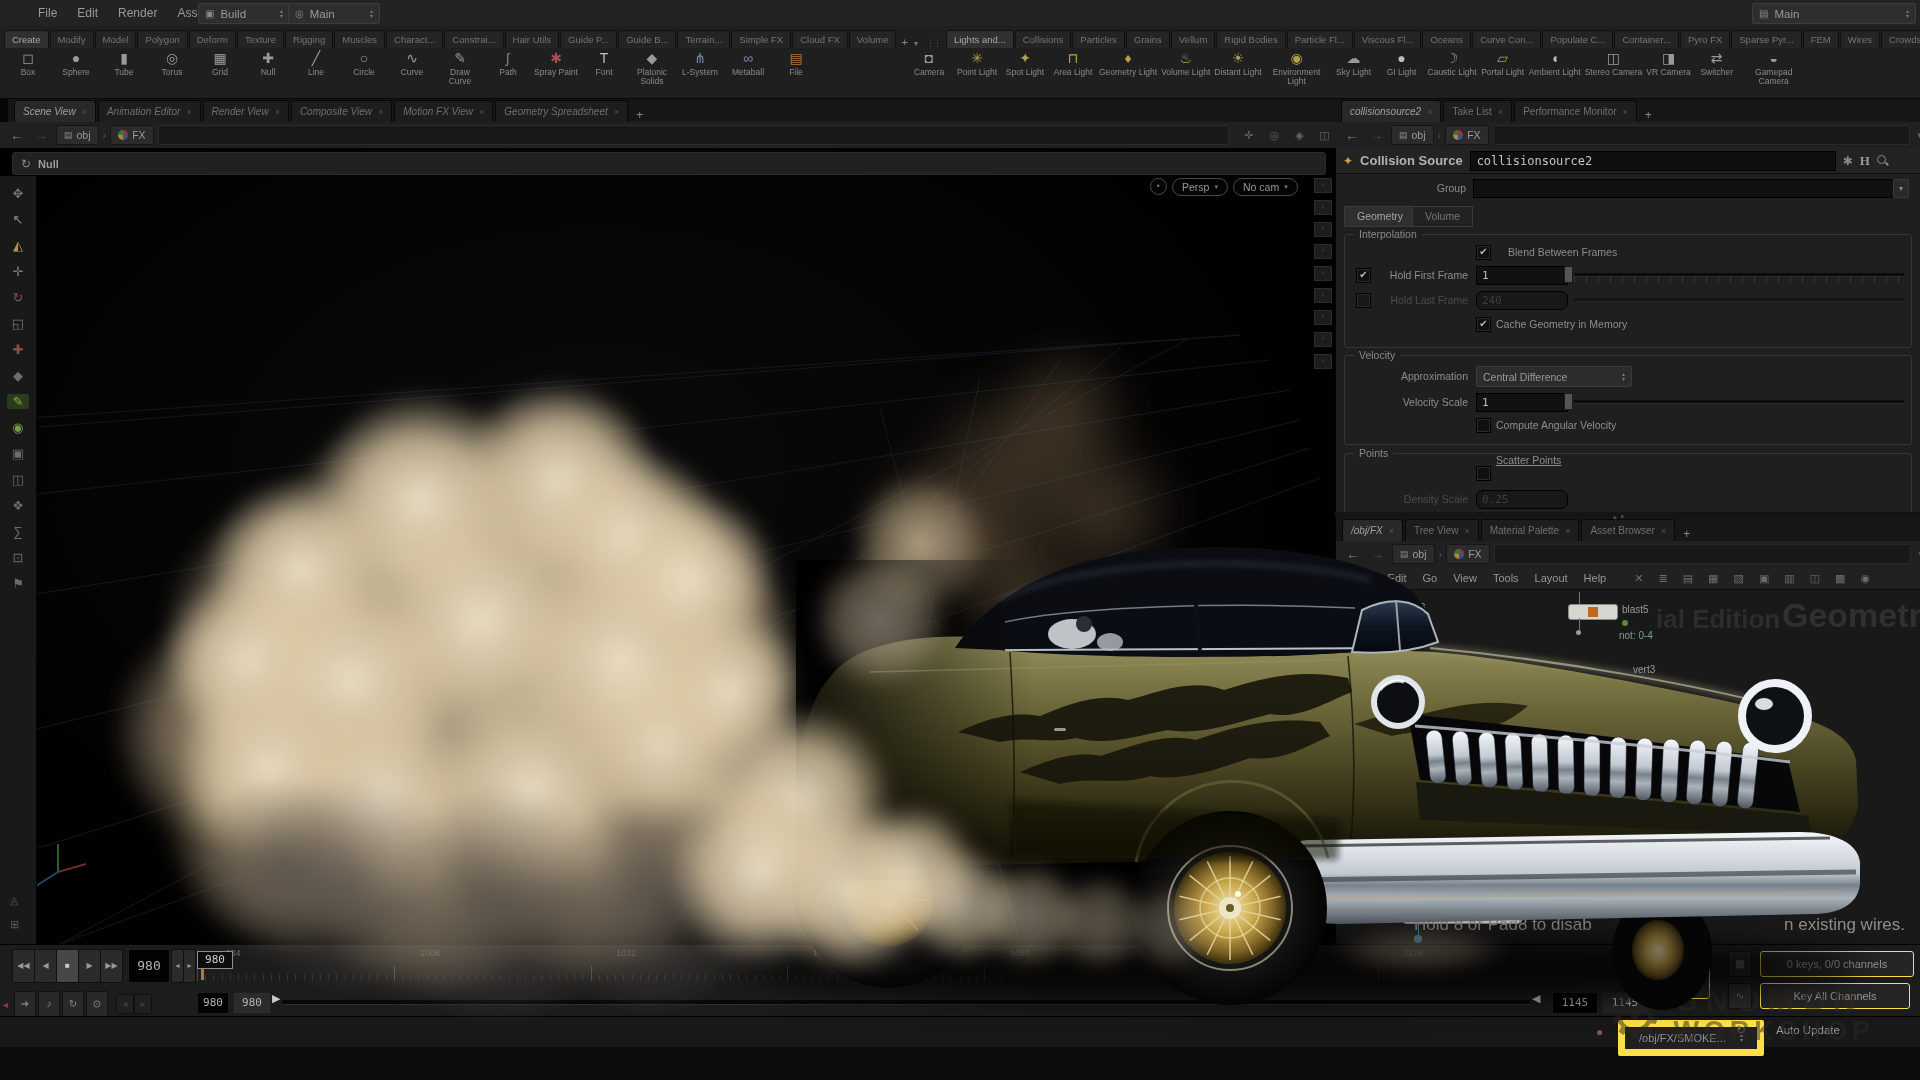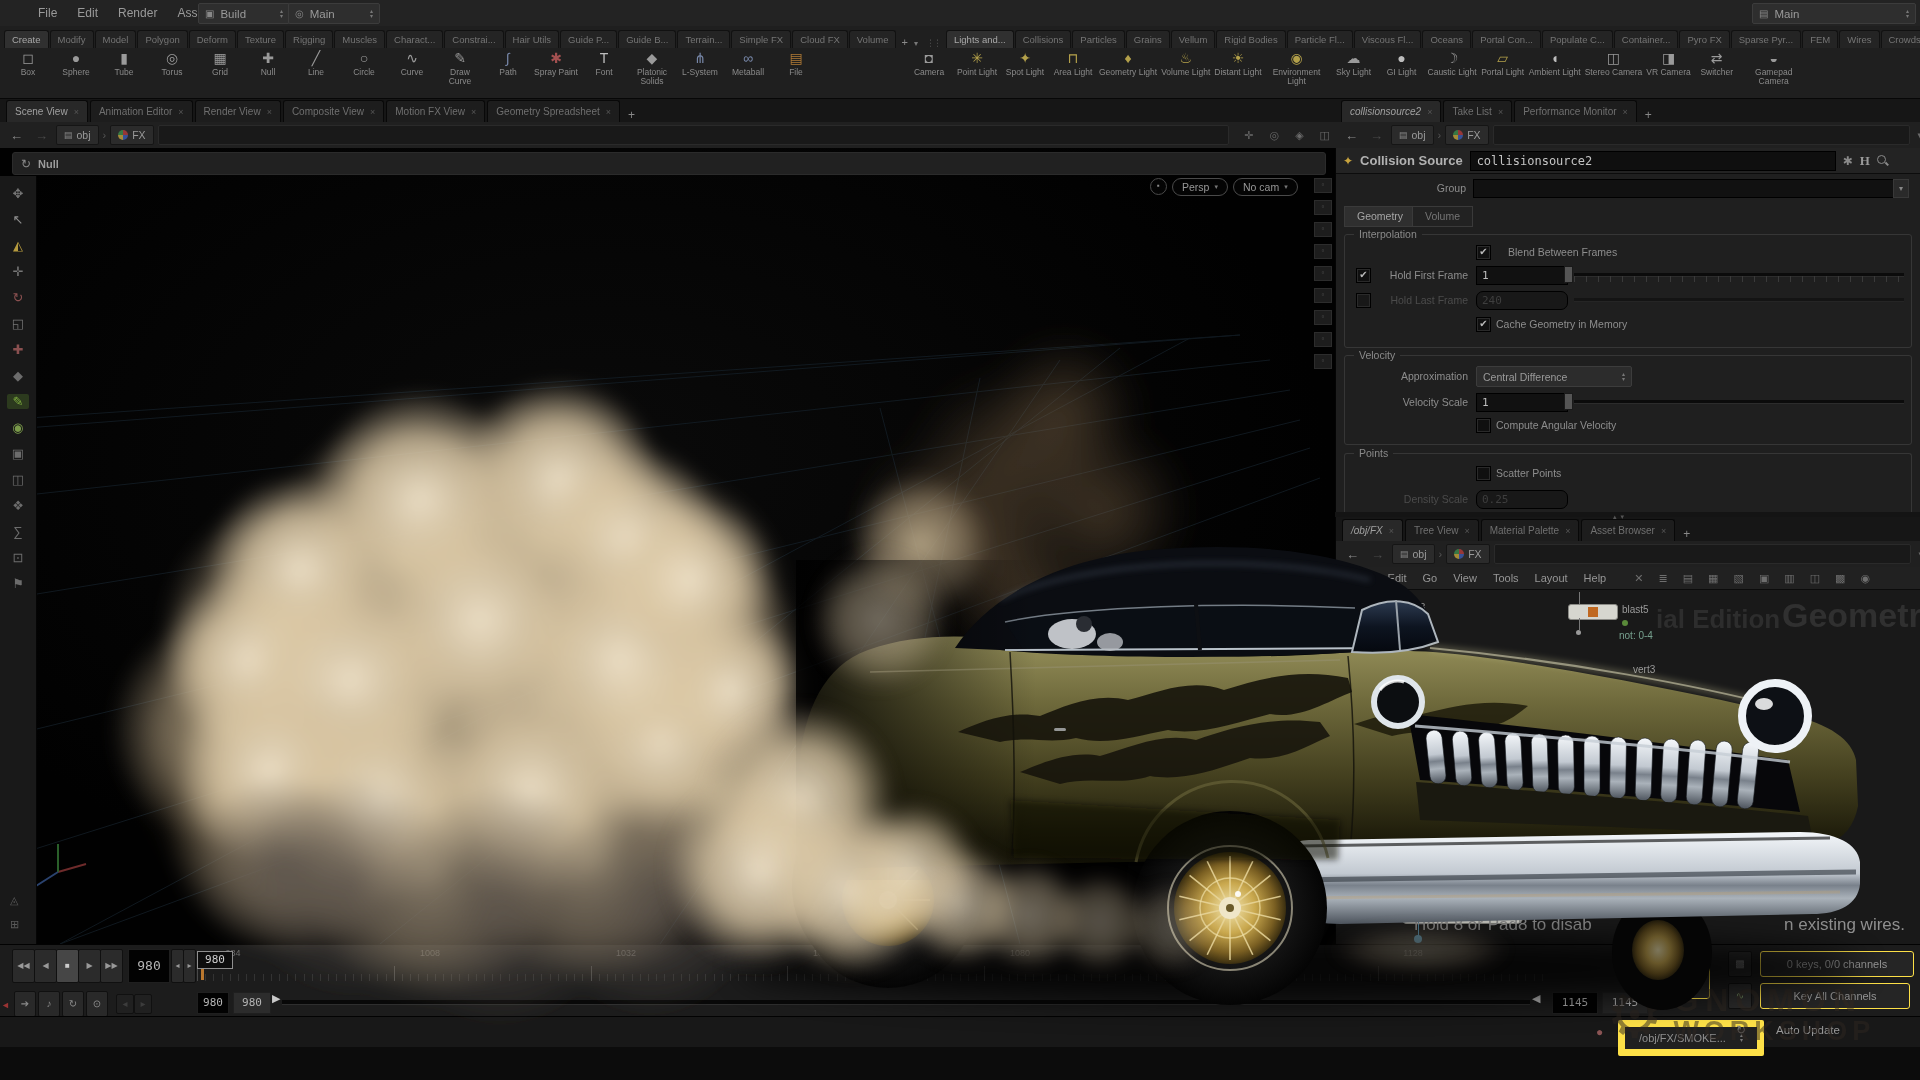--- a/index.html
+++ b/index.html
@@ -205,21 +205,21 @@
     <div class="flex">
         <div class="stab" data-state="active">Lights and...</div>
         <div class="stab">Collisions</div>
         <div class="stab">Particles</div>
         <div class="stab">Grains</div>
         <div class="stab">Vellum</div>
         <div class="stab">Rigid Bodies</div>
         <div class="stab">Particle Fl...</div>
         <div class="stab">Viscous Fl...</div>
         <div class="stab">Oceans</div>
-        <div class="stab">Portal Con...</div>
+        <div class="stab">Curve Con...</div>
         <div class="stab">Populate C...</div>
         <div class="stab">Container...</div>
         <div class="stab">Pyro FX</div>
         <div class="stab">Sparse Pyr...</div>
         <div class="stab">FEM</div>
         <div class="stab">Wires</div>
         <div class="stab">Crowds</div>
       </div>
   </div>
   <div class="tools-row" style="left:4px;width:800px;">
@@ -357,21 +357,21 @@
     <span class="tool-ic cg">⇄</span>
     <span class="tool-lb">Switcher</span>
   </div>
       <div class="tool">
     <span class="tool-ic cg">◒</span>
     <span class="tool-lb">Gamepad Camera</span>
   </div>
     </div>
 </div>
 
-<div class="ptab-row abs" style="left:0;top:98px;width:1335px;">
+<div class="ptab-row abs" style="left:8px;top:98px;width:1335px;font-style:italic;">
   <div class="flex">
       <div class="ptab" data-state="active">
     <span class="ptab-l">Scene View</span>
     <span class="ptab-x">×</span>
   </div>
       <div class="ptab">
     <span class="ptab-l">Animation Editor</span>
     <span class="ptab-x">×</span>
   </div>
       <div class="ptab">
@@ -564,21 +564,21 @@
   <span class="pfield" style="left:140px;top:245px;width:80px;">1</span>
   <span class="slider-h" style="left:228px;top:245px;"></span>
   <span class="slider-tr" style="left:238px;top:252px;width:330px;"></span>
   <span class="cbx" style="left:140px;top:270px;"></span>
   <span class="cbl" style="left:160px;top:271px;">Compute Angular Velocity</span>
 
   <div class="gbox" style="left:8px;top:305px;width:566px;height:62px;border-bottom:none;">
     <span class="gbox-t">Points</span>
   </div>
   <span class="cbx" style="left:140px;top:318px;"></span>
-  <span class="cbl" style="left:160px;top:319px;">Scatter Points</span>
+  <span class="cbl" style="left:160px;top:306px;text-decoration:underline;">Scatter Points</span>
   <span class="prow-label dim" style="left:22px;top:345px;">Density Scale</span>
   <span class="pfield dim" style="left:140px;top:342px;width:80px;">0.25</span>
 </div>
 <div class="psplit">
     <span class="grip">▴ ▾</span>
   </div>
 
 <div id="netpane" class="abs">
   <div class="ptab-row" style="left:0;top:0;width:585px;">
     <div class="flex">

